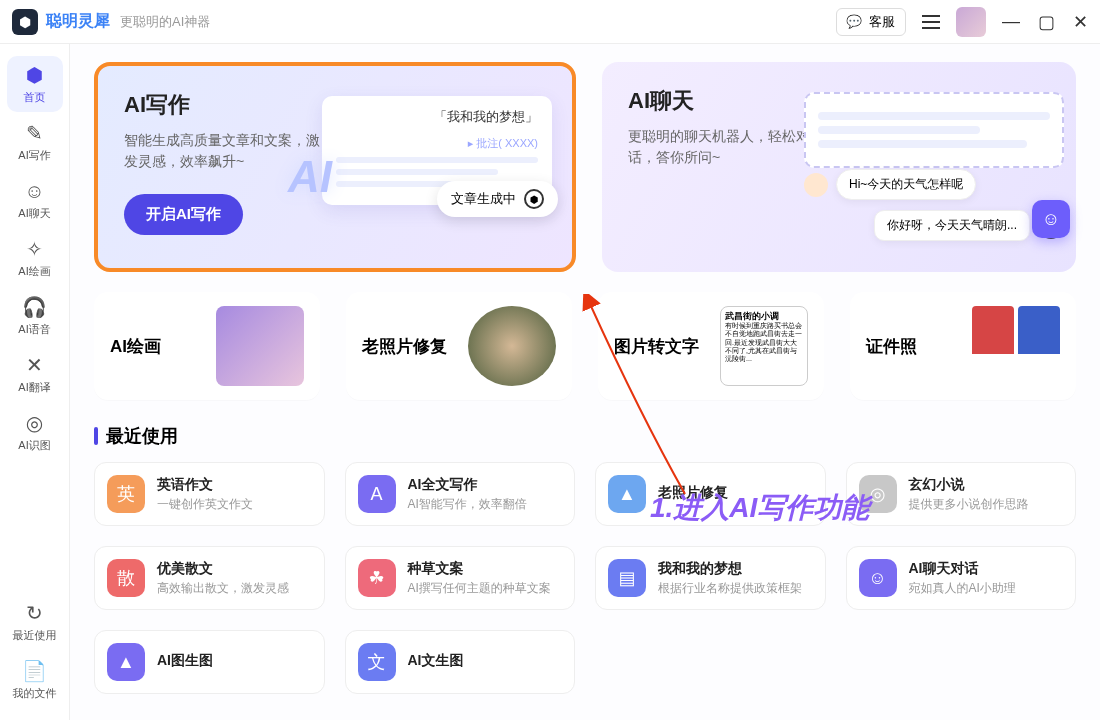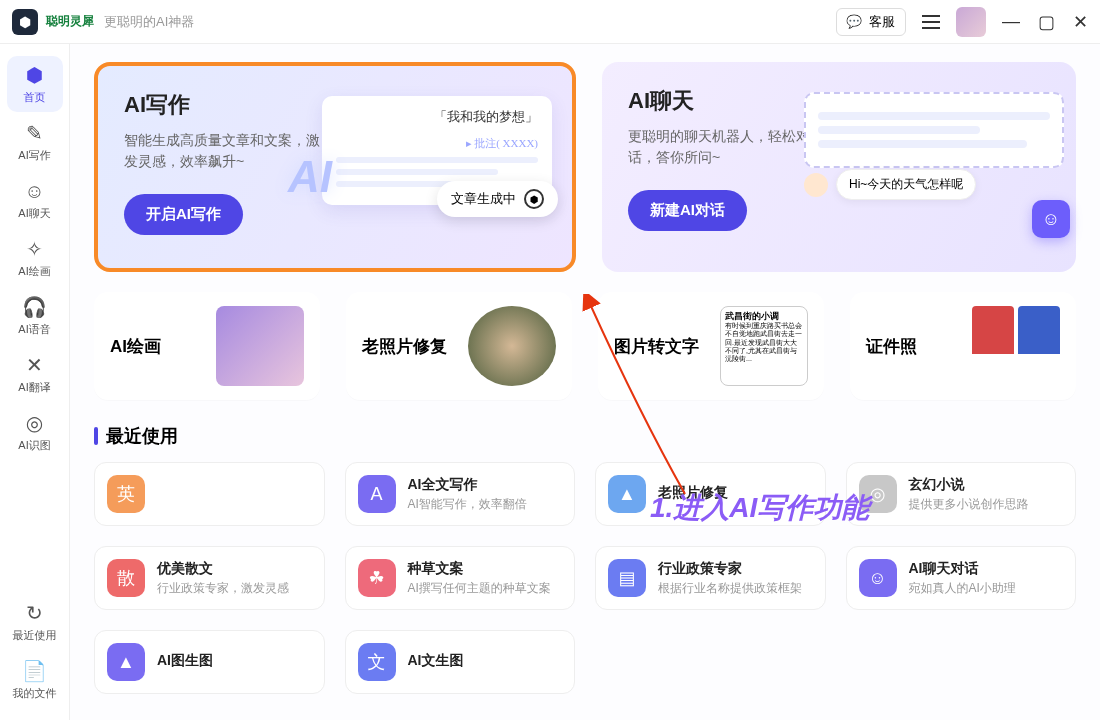--- a/index.html
+++ b/index.html
@@ -1,21 +1,21 @@
 <!DOCTYPE html>
 <html><head>
 <meta charset="utf-8">
 <style>
 * { margin: 0; padding: 0; box-sizing: border-box; font-family: -apple-system, "Microsoft YaHei", sans-serif; }
 body { width: 1100px; height: 720px; background: #fff; overflow: hidden; position: relative; }
 
 
 .titlebar { height: 44px; display: flex; align-items: center; padding: 0 12px; border-bottom: 1px solid #eee; }
 .logo { width: 26px; height: 26px; border-radius: 6px; background: #1e293b; color: #fff; display: flex; align-items: center; justify-content: center; font-size: 14px; margin-right: 8px; }
-.app-name { font-weight: 700; font-size: 12px; color: #15803d; }
+.app-name { font-weight: 700; font-size: 16px; color: #3b82f6; }
 .app-tag { font-size: 13px; color: #999; margin-left: 10px; }
 .titlebar-right { margin-left: auto; display: flex; align-items: center; gap: 16px; }
 .support-btn { display: flex; align-items: center; gap: 6px; padding: 4px 10px; border: 1px solid #ddd; border-radius: 6px; font-size: 13px; cursor: pointer; }
 .hamburger { width: 18px; height: 14px; display: flex; flex-direction: column; justify-content: space-between; cursor: pointer; }
 .hamburger span { height: 2px; background: #333; }
 .avatar { width: 30px; height: 30px; border-radius: 6px; background: linear-gradient(135deg,#c9a8d6,#e8ccd8); }
 .win-btns { display: flex; gap: 18px; font-size: 18px; color: #333; }
 .win-btns span { cursor: pointer; }
 
 
@@ -36,21 +36,21 @@
 .hero.chat { background: linear-gradient(120deg,#f3edff,#e8e3ff); }
 .hero h2 { font-size: 22px; font-weight: 800; color: #222; margin-bottom: 10px; }
 .hero p { font-size: 14px; color: #666; line-height: 1.5; margin-bottom: 22px; max-width: 200px; }
 .hero .cta { background: #4f46e5; color: #fff; border: none; border-radius: 999px; padding: 11px 22px; font-size: 15px; font-weight: 700; cursor: pointer; }
 
 
 .mock-doc { position: absolute; right: 20px; top: 30px; width: 230px; }
 .mock-doc .sheet { background: #fff; border-radius: 10px; padding: 12px 14px; box-shadow: 0 6px 18px rgba(80,70,180,.12); font-size: 12px; color: #666; }
 .mock-doc .sheet .title { text-align: right; color: #333; font-size: 13px; margin-bottom: 10px; }
 .mock-doc .sheet .bar { height: 6px; border-radius: 3px; background: #eceffd; margin: 6px 0; }
-.mock-doc .sheet .anno { text-align: right; color: #9aa6ff; font-size: 11px; margin: 4px 0; font-family: Liberation Serif, serif; }
+.mock-doc .sheet .anno { text-align: right; color: #9aa6ff; font-size: 11px; margin: 4px 0; }
 .mock-doc .ai-badge { position: absolute; left: -34px; top: 56px; font-size: 44px; font-style: italic; font-weight: 900; color: #b6c3ff; text-shadow: 0 0 18px #d2daff; }
 .mock-doc .status-pill { position: absolute; right: -6px; bottom: -12px; background: #fff; border-radius: 999px; padding: 8px 14px; display: flex; align-items: center; gap: 8px; font-size: 13px; box-shadow: 0 4px 14px rgba(0,0,0,.12); }
 .mock-doc .status-pill .spin { width: 20px; height: 20px; border-radius: 50%; border: 2px solid #333; display: flex; align-items: center; justify-content: center; font-size: 10px; }
 
 
 .mock-chat { position: absolute; right: 12px; top: 30px; width: 260px; }
 .mock-chat .win { background: #fff; border-radius: 10px; padding: 12px; border: 2px dashed #c9c6f2; }
 .mock-chat .bar { height: 8px; border-radius: 4px; background: #eceffd; margin: 6px 0; }
 .mock-chat .bubble-in { margin-top: 1px; display: flex; align-items: center; gap: 8px; }
 .mock-chat .bubble-in .av { width: 24px; height: 24px; border-radius: 50%; background: #ffe7d0; }
@@ -170,32 +170,35 @@
           <div class="status-pill">
             <span>文章生成中</span>
             <span class="spin">⬢</span>
           </div>
         </div>
       </div>
 
       <div class="hero chat">
         <h2>AI聊天</h2>
         <p>更聪明的聊天机器人，轻松对话，答你所问~</p>
-        <button class="cta">新建AI对话</button>
         <div class="mock-chat">
           <div class="win">
             <div class="bar"></div>
               <div class="bar" style="width:70%"></div>
               <div class="bar" style="width:90%"></div>
           </div>
           <div class="float-btn">☺</div>
           <div class="bubble-in">
               <div class="av"></div>
               <div class="txt">Hi~今天的天气怎样呢</div>
             </div>
+          <div class="bubble-out">
+              <div class="txt">你好呀，今天天气晴朗...</div>
+              <div class="av2">⬢</div>
+            </div>
         </div>
       </div>
     </div>
 
     <div class="feature-row">
       <div class="feat">
         <h3>AI绘画</h3>
         <div class="thumb" style="background:linear-gradient(135deg,#a68ae0,#e8c5dd)"></div>
       </div>
       <div class="feat">
@@ -218,20 +221,24 @@
       </div>
     </div>
 
     <div class="section-head">
       <div class="bar"></div>
       <h2>最近使用</h2>
     </div>
     <div class="recent-grid">
       <div class="recent">
           <div class="ico" style="background:#f59c5a">英</div>
+          <div class="txt">
+            <div class="t">英语作文</div>
+            <div class="s">一键创作英文作文</div>
+          </div>
         </div>
       <div class="recent">
           <div class="ico" style="background:#7a6cf2">A</div>
           <div class="txt">
             <div class="t">AI全文写作</div>
             <div class="s">AI智能写作，效率翻倍</div>
           </div>
         </div>
       <div class="recent">
           <div class="ico" style="background:#6da7f0">▲</div>
@@ -244,34 +251,34 @@
           <div class="ico" style="background:#c8c8c8">◎</div>
           <div class="txt">
             <div class="t">玄幻小说</div>
             <div class="s">提供更多小说创作思路</div>
           </div>
         </div>
       <div class="recent">
           <div class="ico" style="background:#ee6a6a">散</div>
           <div class="txt">
             <div class="t">优美散文</div>
-            <div class="s">行业政策专家，激发灵感</div>
+            <div class="s">高效输出散文，激发灵感</div>
           </div>
         </div>
       <div class="recent">
           <div class="ico" style="background:#ee6a7b">☘</div>
           <div class="txt">
             <div class="t">种草文案</div>
             <div class="s">AI撰写任何主题的种草文案</div>
           </div>
         </div>
       <div class="recent">
           <div class="ico" style="background:#6b7cf2">▤</div>
           <div class="txt">
-            <div class="t">行业政策专家</div>
+            <div class="t">我和我的梦想</div>
             <div class="s">根据行业名称提供政策框架</div>
           </div>
         </div>
       <div class="recent">
           <div class="ico" style="background:#7a6cf2">☺</div>
           <div class="txt">
             <div class="t">AI聊天对话</div>
             <div class="s">宛如真人的AI小助理</div>
           </div>
         </div>

